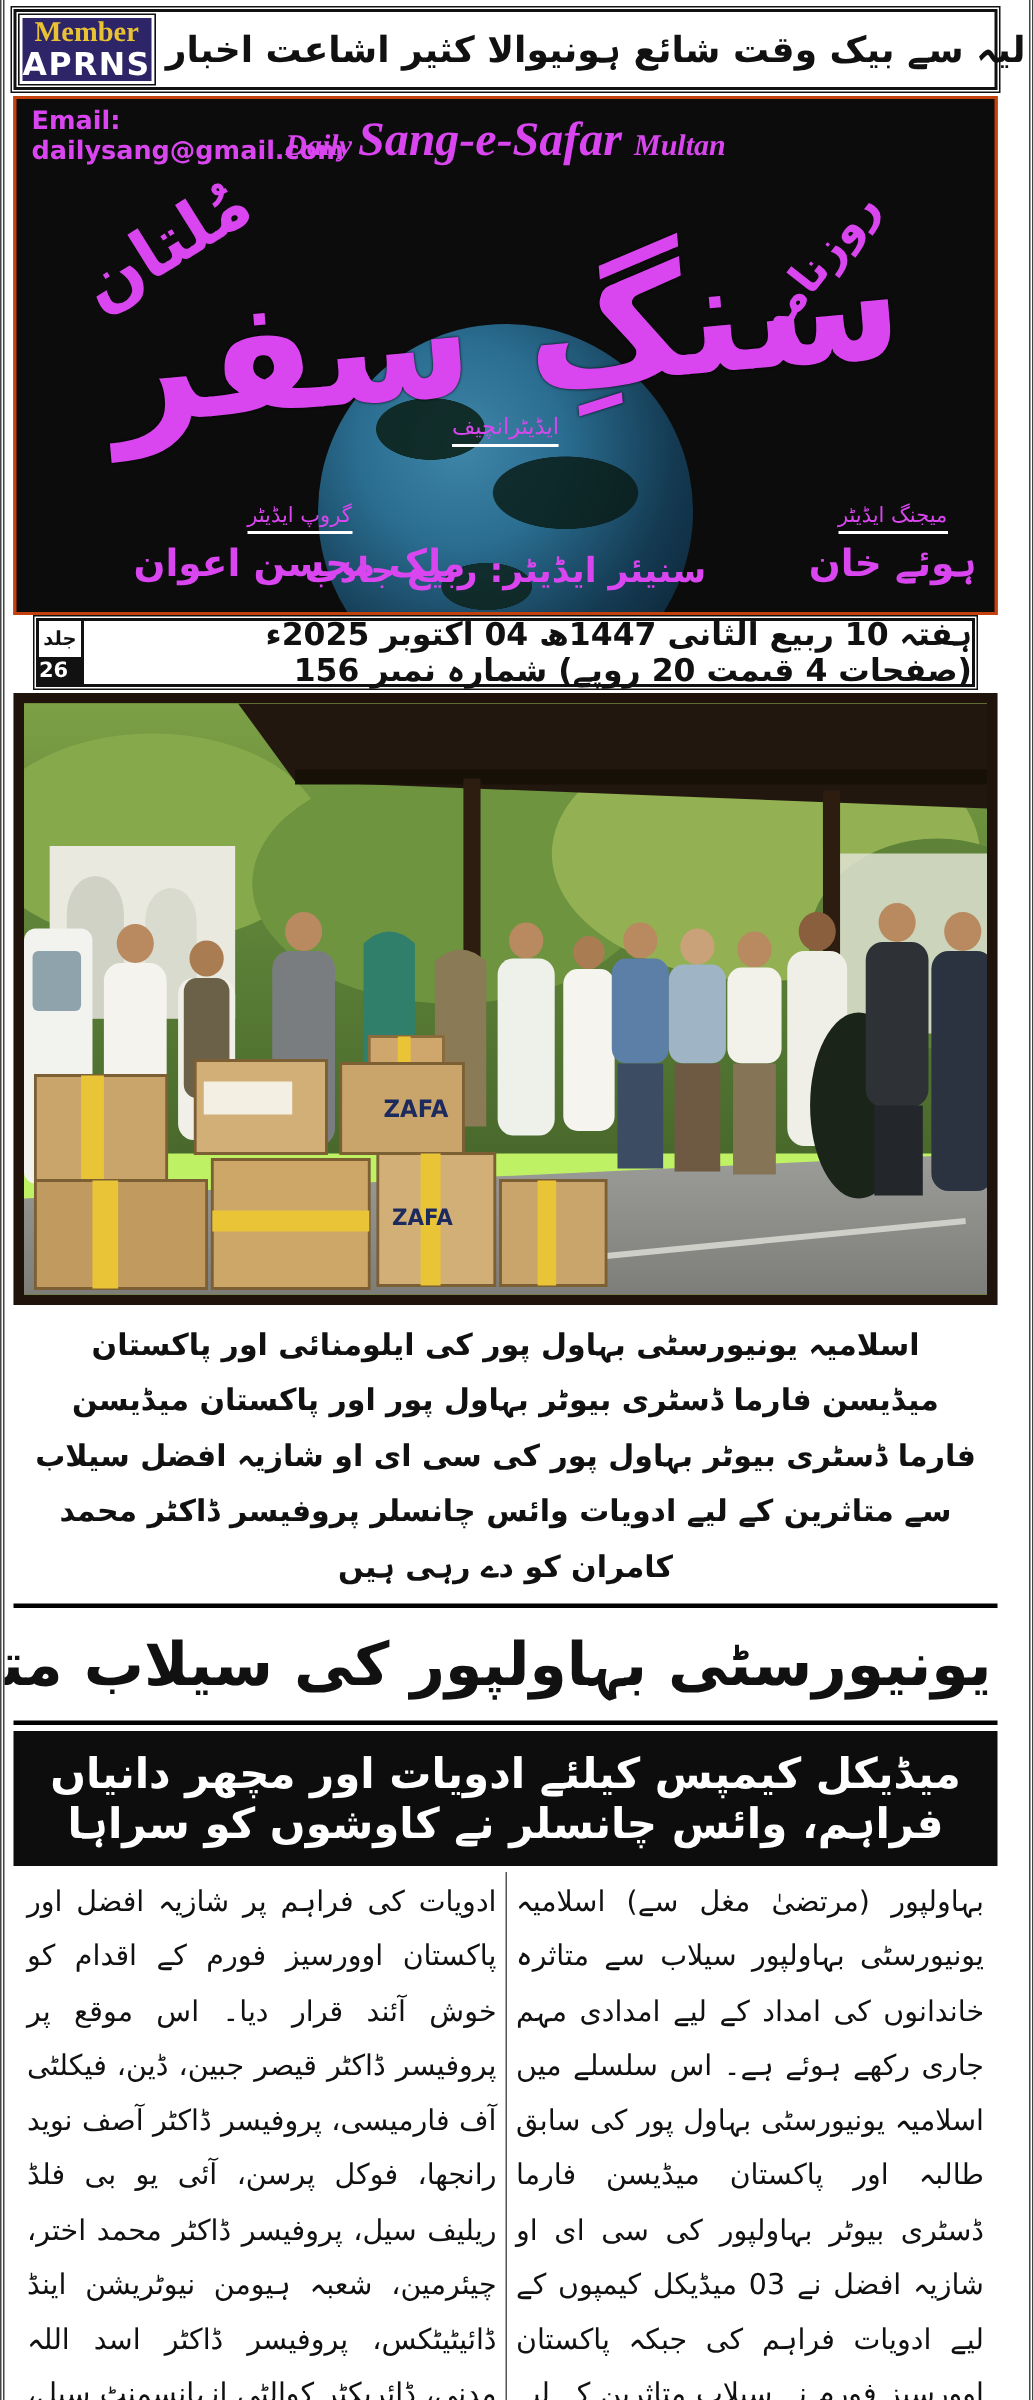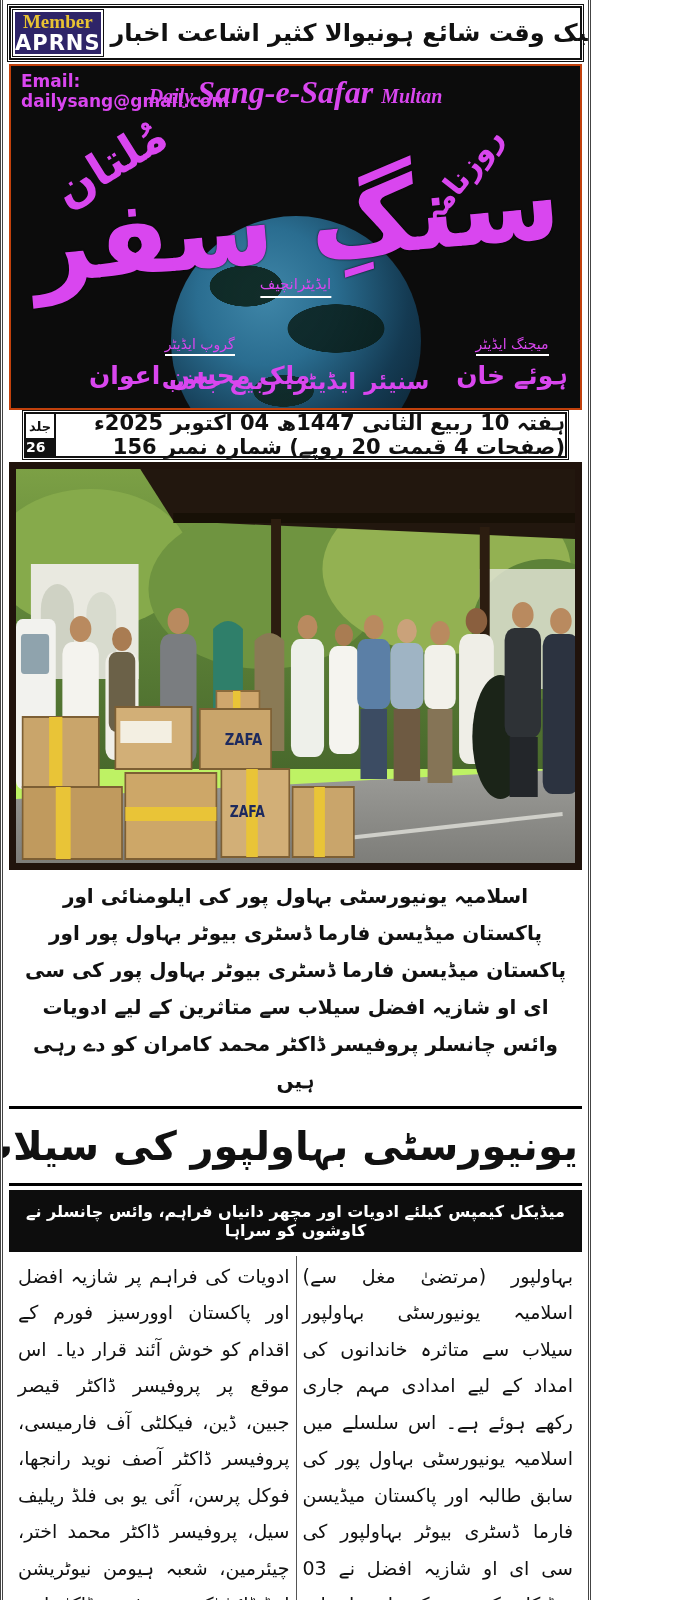--- a/index.html
+++ b/index.html
@@ -1,18 +1,18 @@
 <!DOCTYPE html>
 <html lang="ur"><head>
 <meta charset="utf-8">
 <style>
   * { margin:0; padding:0; box-sizing:border-box; }
   html,body { width:689px; background:#fff; }
   body { font-family:"DejaVu Sans", sans-serif; color:#111; }
-  .page { width:591px; height:1600px; background:#fff; border-left:3px double #444; border-right:3px double #444; padding:4px 3px 0 3px; overflow:hidden; }
+  .page { width:689px; height:1600px; background:#fff; border-left:3px double #444; border-right:3px double #444; padding:4px 18px 0 3px; overflow:hidden; }
 
   
   .top-strip { border:2px solid #111; outline:1px solid #111; outline-offset:1px; margin:2px 3px 4px 3px; height:54px; display:flex; align-items:stretch; background:#fff; }
   .badge-aprns { width:122px; background:#2e2468; border:2px solid #fff; outline:1px solid #111; margin:2px; display:flex; flex-direction:column; justify-content:center; align-items:center; line-height:1.05; }
   .badge-aprns .member { color:#e8c233; font-family:"Liberation Serif", serif; font-size:19px; font-weight:bold; }
   .badge-aprns .org { color:#fff; font-size:21px; font-weight:bold; letter-spacing:1px; }
   .tagline { flex:1; direction:rtl; display:flex; align-items:center; justify-content:center; font-size:24px; font-weight:bold; padding:0 6px; white-space:nowrap; }
 
   
   .masthead { position:relative; margin:0 3px; height:346px; background:#0c0c0c; border:2px solid #c2410c; overflow:hidden; color:#d946ef; }
@@ -50,21 +50,21 @@
   .photo-frame svg { display:block; width:100%; height:100%; }
 
   
   .caption { direction:rtl; text-align:center; font-size:20px; font-weight:bold; line-height:1.85; padding:8px 14px 4px 14px; }
 
   
   .headline-wrap { margin:2px 3px 0 3px; border-top:3px solid #000; border-bottom:3px solid #000; padding:14px 4px; }
   .headline { direction:rtl; text-align:center; font-size:40px; font-weight:bold; white-space:nowrap; }
 
   
-  .subheadline { margin:4px 3px; background:#0d0d0d; color:#fff; direction:rtl; text-align:center; font-size:16px; font-weight:bold; padding:12px 4px; }
+  .subheadline { margin:4px 3px; background:#0d0d0d; color:#fff; direction:rtl; text-align:center; font-size:28px; font-weight:bold; padding:12px 4px; }
 
   
   .article { margin:4px 6px 0 6px; direction:rtl; display:flex; }
   .col { width:50%; font-size:19px; line-height:1.92; text-align:justify; text-align-last:right; padding:2px 6px; }
   .col-right { border-left:1px solid #555; }
 </style>
 </head>
 <body>
 
 <div class="page">

